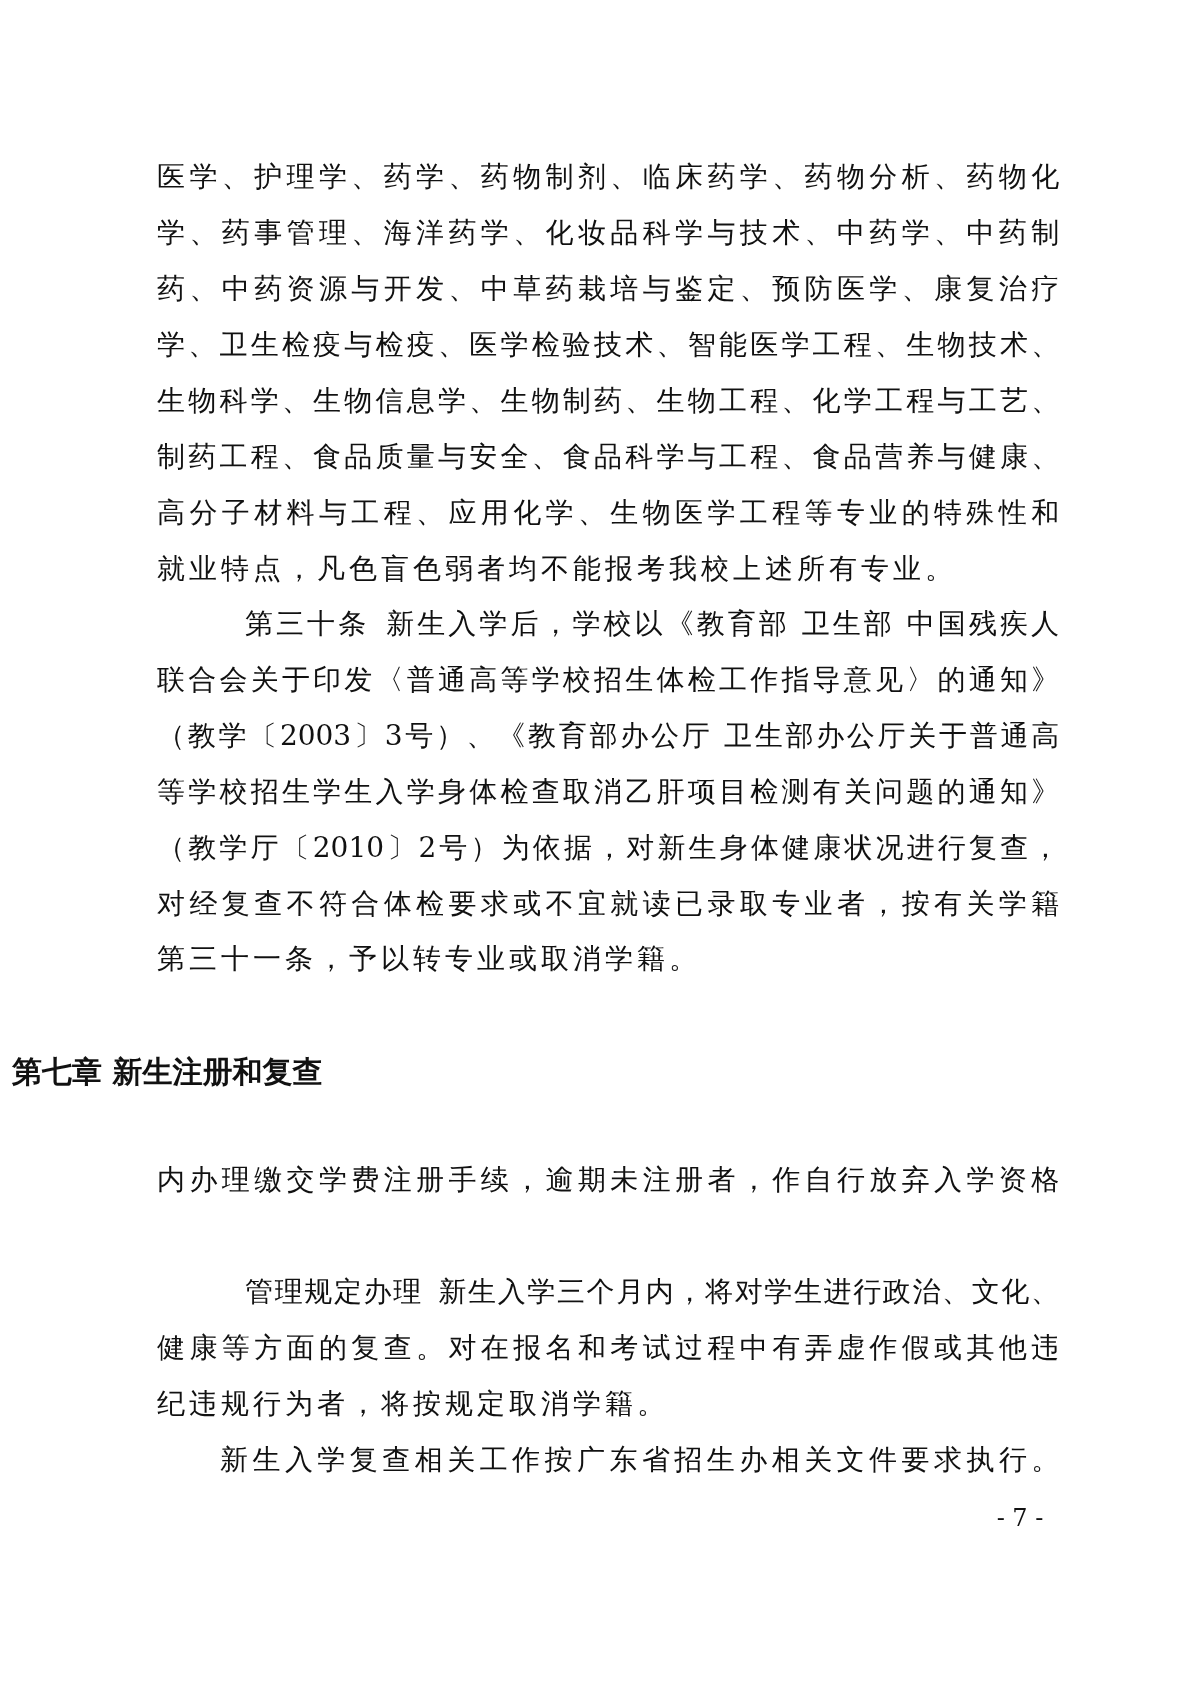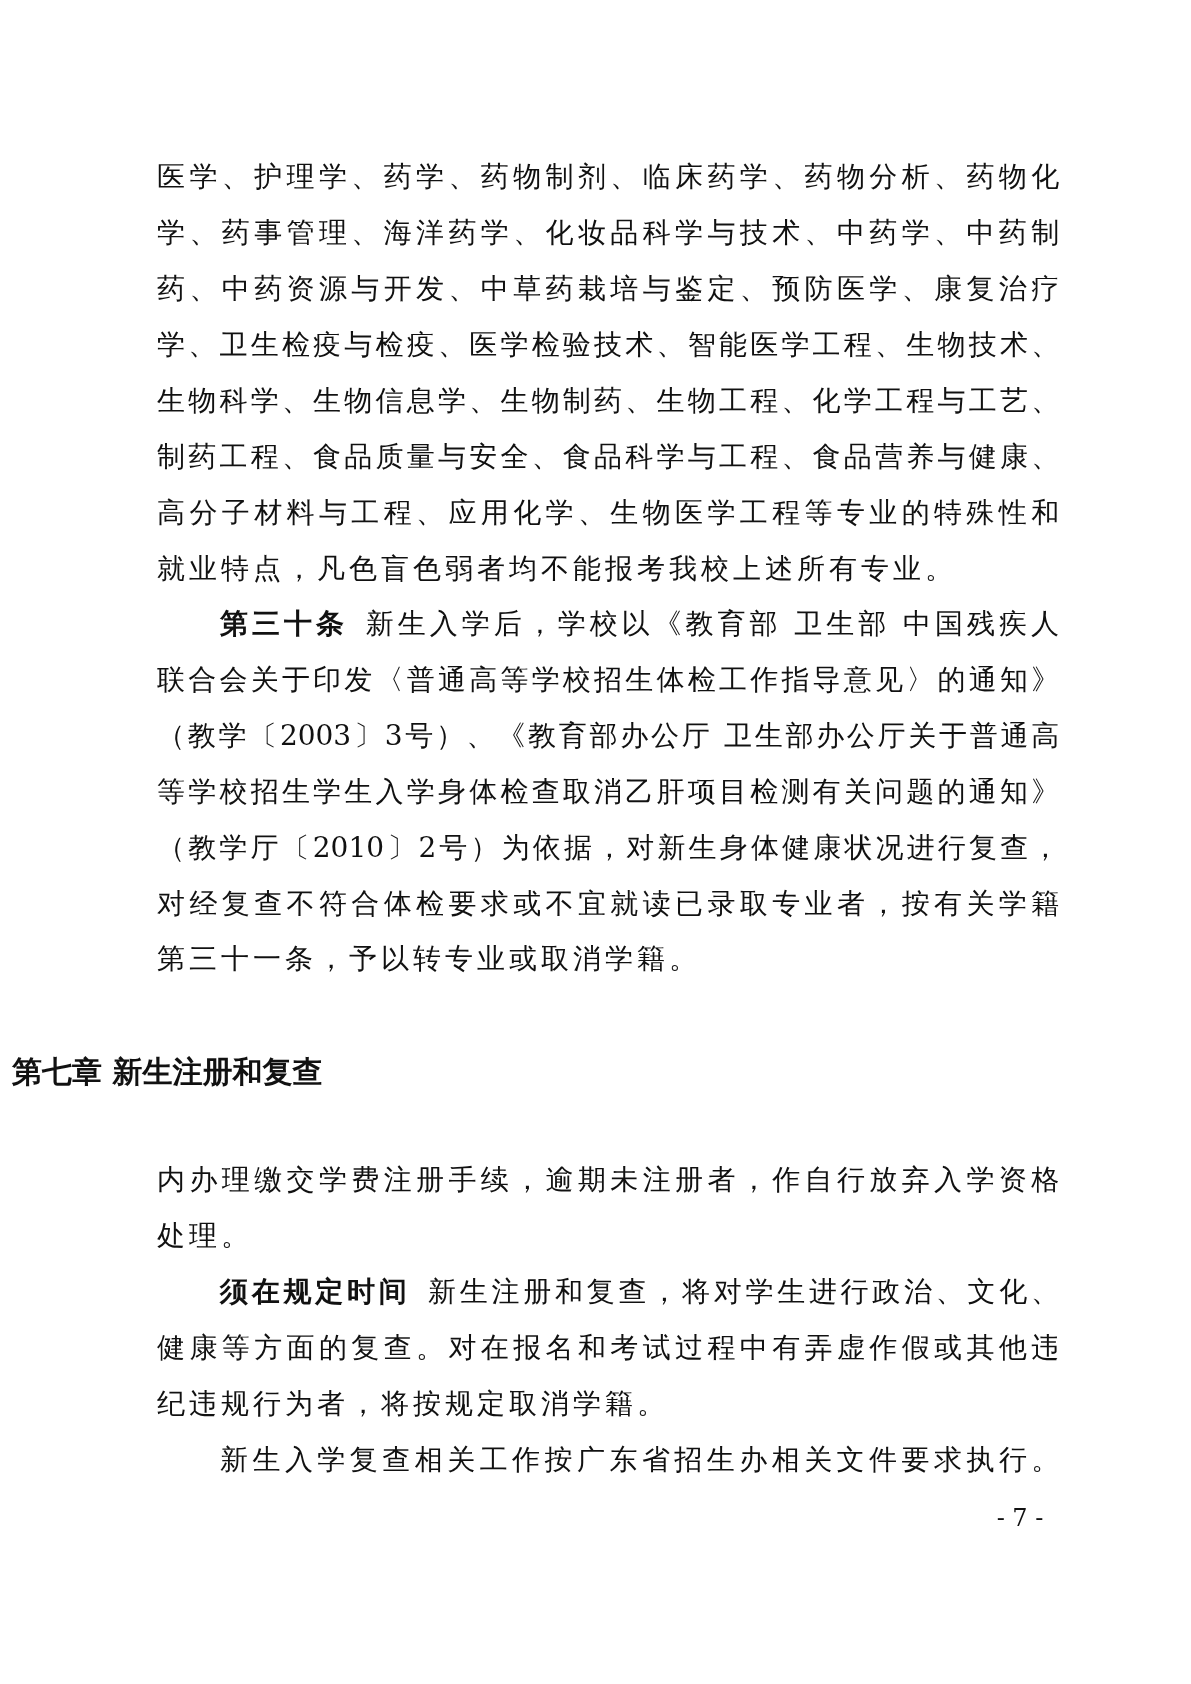--- a/index.html
+++ b/index.html
@@ -13,21 +13,21 @@
     font-family: "DejaVu Serif", "Liberation Serif", serif;
     font-size: 28px;
     line-height: 32px;
     color: #111111;
     white-space: nowrap;
     text-align: justify;
     text-align-last: justify;
   }
   .line.last { text-align-last: left; text-align: center; letter-spacing: 4px; }
   .line.indent { left: 220px; width: 839px; }
-  .bold { font-family: "DejaVu Sans", "Liberation Sans", sans-serif; font-weight: bold; letter-spacing: 0; }
+  .bold { font-family: "DejaVu Sans", "Liberation Sans", sans-serif; font-weight: normal; letter-spacing: 0; margin-left: 25px; }
   .heading {
     position: absolute;
     left: 0; width: 1191px;
     top: 1054px;
     text-align: left;
     font-family: "DejaVu Sans", "Liberation Sans", sans-serif;
     font-weight: bold;
     font-size: 30px;
     line-height: 36px;
     color: #111111;
@@ -67,24 +67,23 @@
   <div class="line" style="top: 664px; white-space: normal;"><span>联</span>​<span>合</span>​<span>会</span>​<span>关</span>​<span>于</span>​<span>印</span>​<span>发</span>​<span>〈</span>​<span>普</span>​<span>通</span>​<span>高</span>​<span>等</span>​<span>学</span>​<span>校</span>​<span>招</span>​<span>生</span>​<span>体</span>​<span>检</span>​<span>工</span>​<span>作</span>​<span>指</span>​<span>导</span>​<span>意</span>​<span>见</span>​<span>〉</span>​<span>的</span>​<span>通</span>​<span>知</span>​<span>》</span>​</div>
   <div class="line" style="top: 720px; white-space: normal;"><span>（</span>​<span>教</span>​<span>学</span>​<span>〔</span>​<span>2</span>​<span>0</span>​<span>0</span>​<span>3</span>​<span>〕</span>​<span>3</span>​<span>号</span>​<span>）</span>​<span>、</span>​<span>《</span>​<span>教</span>​<span>育</span>​<span>部</span>​<span>办</span>​<span>公</span>​<span>厅</span>​<span> </span>​<span>卫</span>​<span>生</span>​<span>部</span>​<span>办</span>​<span>公</span>​<span>厅</span>​<span>关</span>​<span>于</span>​<span>普</span>​<span>通</span>​<span>高</span>​</div>
   <div class="line" style="top: 776px; white-space: normal;"><span>等</span>​<span>学</span>​<span>校</span>​<span>招</span>​<span>生</span>​<span>学</span>​<span>生</span>​<span>入</span>​<span>学</span>​<span>身</span>​<span>体</span>​<span>检</span>​<span>查</span>​<span>取</span>​<span>消</span>​<span>乙</span>​<span>肝</span>​<span>项</span>​<span>目</span>​<span>检</span>​<span>测</span>​<span>有</span>​<span>关</span>​<span>问</span>​<span>题</span>​<span>的</span>​<span>通</span>​<span>知</span>​<span>》</span>​</div>
   <div class="line" style="top: 832px; white-space: normal;"><span>（</span>​<span>教</span>​<span>学</span>​<span>厅</span>​<span>〔</span>​<span>2</span>​<span>0</span>​<span>1</span>​<span>0</span>​<span>〕</span>​<span>2</span>​<span>号</span>​<span>）</span>​<span>为</span>​<span>依</span>​<span>据</span>​<span>，</span>​<span>对</span>​<span>新</span>​<span>生</span>​<span>身</span>​<span>体</span>​<span>健</span>​<span>康</span>​<span>状</span>​<span>况</span>​<span>进</span>​<span>行</span>​<span>复</span>​<span>查</span>​<span>，</span>​</div>
   <div class="line" style="top: 888px; white-space: normal;"><span>对</span>​<span>经</span>​<span>复</span>​<span>查</span>​<span>不</span>​<span>符</span>​<span>合</span>​<span>体</span>​<span>检</span>​<span>要</span>​<span>求</span>​<span>或</span>​<span>不</span>​<span>宜</span>​<span>就</span>​<span>读</span>​<span>已</span>​<span>录</span>​<span>取</span>​<span>专</span>​<span>业</span>​<span>者</span>​<span>，</span>​<span>按</span>​<span>有</span>​<span>关</span>​<span>学</span>​<span>籍</span>​</div>
   <div class="line last" style="top:943px">第三十一条，予以转专业或取消学籍。</div>
 
   <div class="heading">第七章 新生注册和复查</div>
 
   <div class="line" style="top: 1164px; white-space: normal;"><span>内</span>​<span>办</span>​<span>理</span>​<span>缴</span>​<span>交</span>​<span>学</span>​<span>费</span>​<span>注</span>​<span>册</span>​<span>手</span>​<span>续</span>​<span>，</span>​<span>逾</span>​<span>期</span>​<span>未</span>​<span>注</span>​<span>册</span>​<span>者</span>​<span>，</span>​<span>作</span>​<span>自</span>​<span>行</span>​<span>放</span>​<span>弃</span>​<span>入</span>​<span>学</span>​<span>资</span>​<span>格</span>​</div>
-  <div class="line last" style="top:1220px">处理。</div>
 
   <div class="line indent" style="top:1276px">
-    <span class="bold">须在规定时间</span> <span>新生注册和复查，将对学生进行政治、文化、</span>
+    <span class="bold">管理规定办理</span> <span>新生入学三个月内，将对学生进行政治、文化、</span>
   </div>
   <div class="line" style="top: 1332px; white-space: normal;"><span>健</span>​<span>康</span>​<span>等</span>​<span>方</span>​<span>面</span>​<span>的</span>​<span>复</span>​<span>查</span>​<span>。</span>​<span>对</span>​<span>在</span>​<span>报</span>​<span>名</span>​<span>和</span>​<span>考</span>​<span>试</span>​<span>过</span>​<span>程</span>​<span>中</span>​<span>有</span>​<span>弄</span>​<span>虚</span>​<span>作</span>​<span>假</span>​<span>或</span>​<span>其</span>​<span>他</span>​<span>违</span>​</div>
   <div class="line last" style="top:1388px">纪违规行为者，将按规定取消学籍。</div>
 
   <div class="line indent" style="top: 1444px; white-space: normal;"><span>新</span>​<span>生</span>​<span>入</span>​<span>学</span>​<span>复</span>​<span>查</span>​<span>相</span>​<span>关</span>​<span>工</span>​<span>作</span>​<span>按</span>​<span>广</span>​<span>东</span>​<span>省</span>​<span>招</span>​<span>生</span>​<span>办</span>​<span>相</span>​<span>关</span>​<span>文</span>​<span>件</span>​<span>要</span>​<span>求</span>​<span>执</span>​<span>行</span>​<span>。</span>​</div>
 
   <div class="pagenum">- 7 -</div>
 </div>
 
 </body></html>

